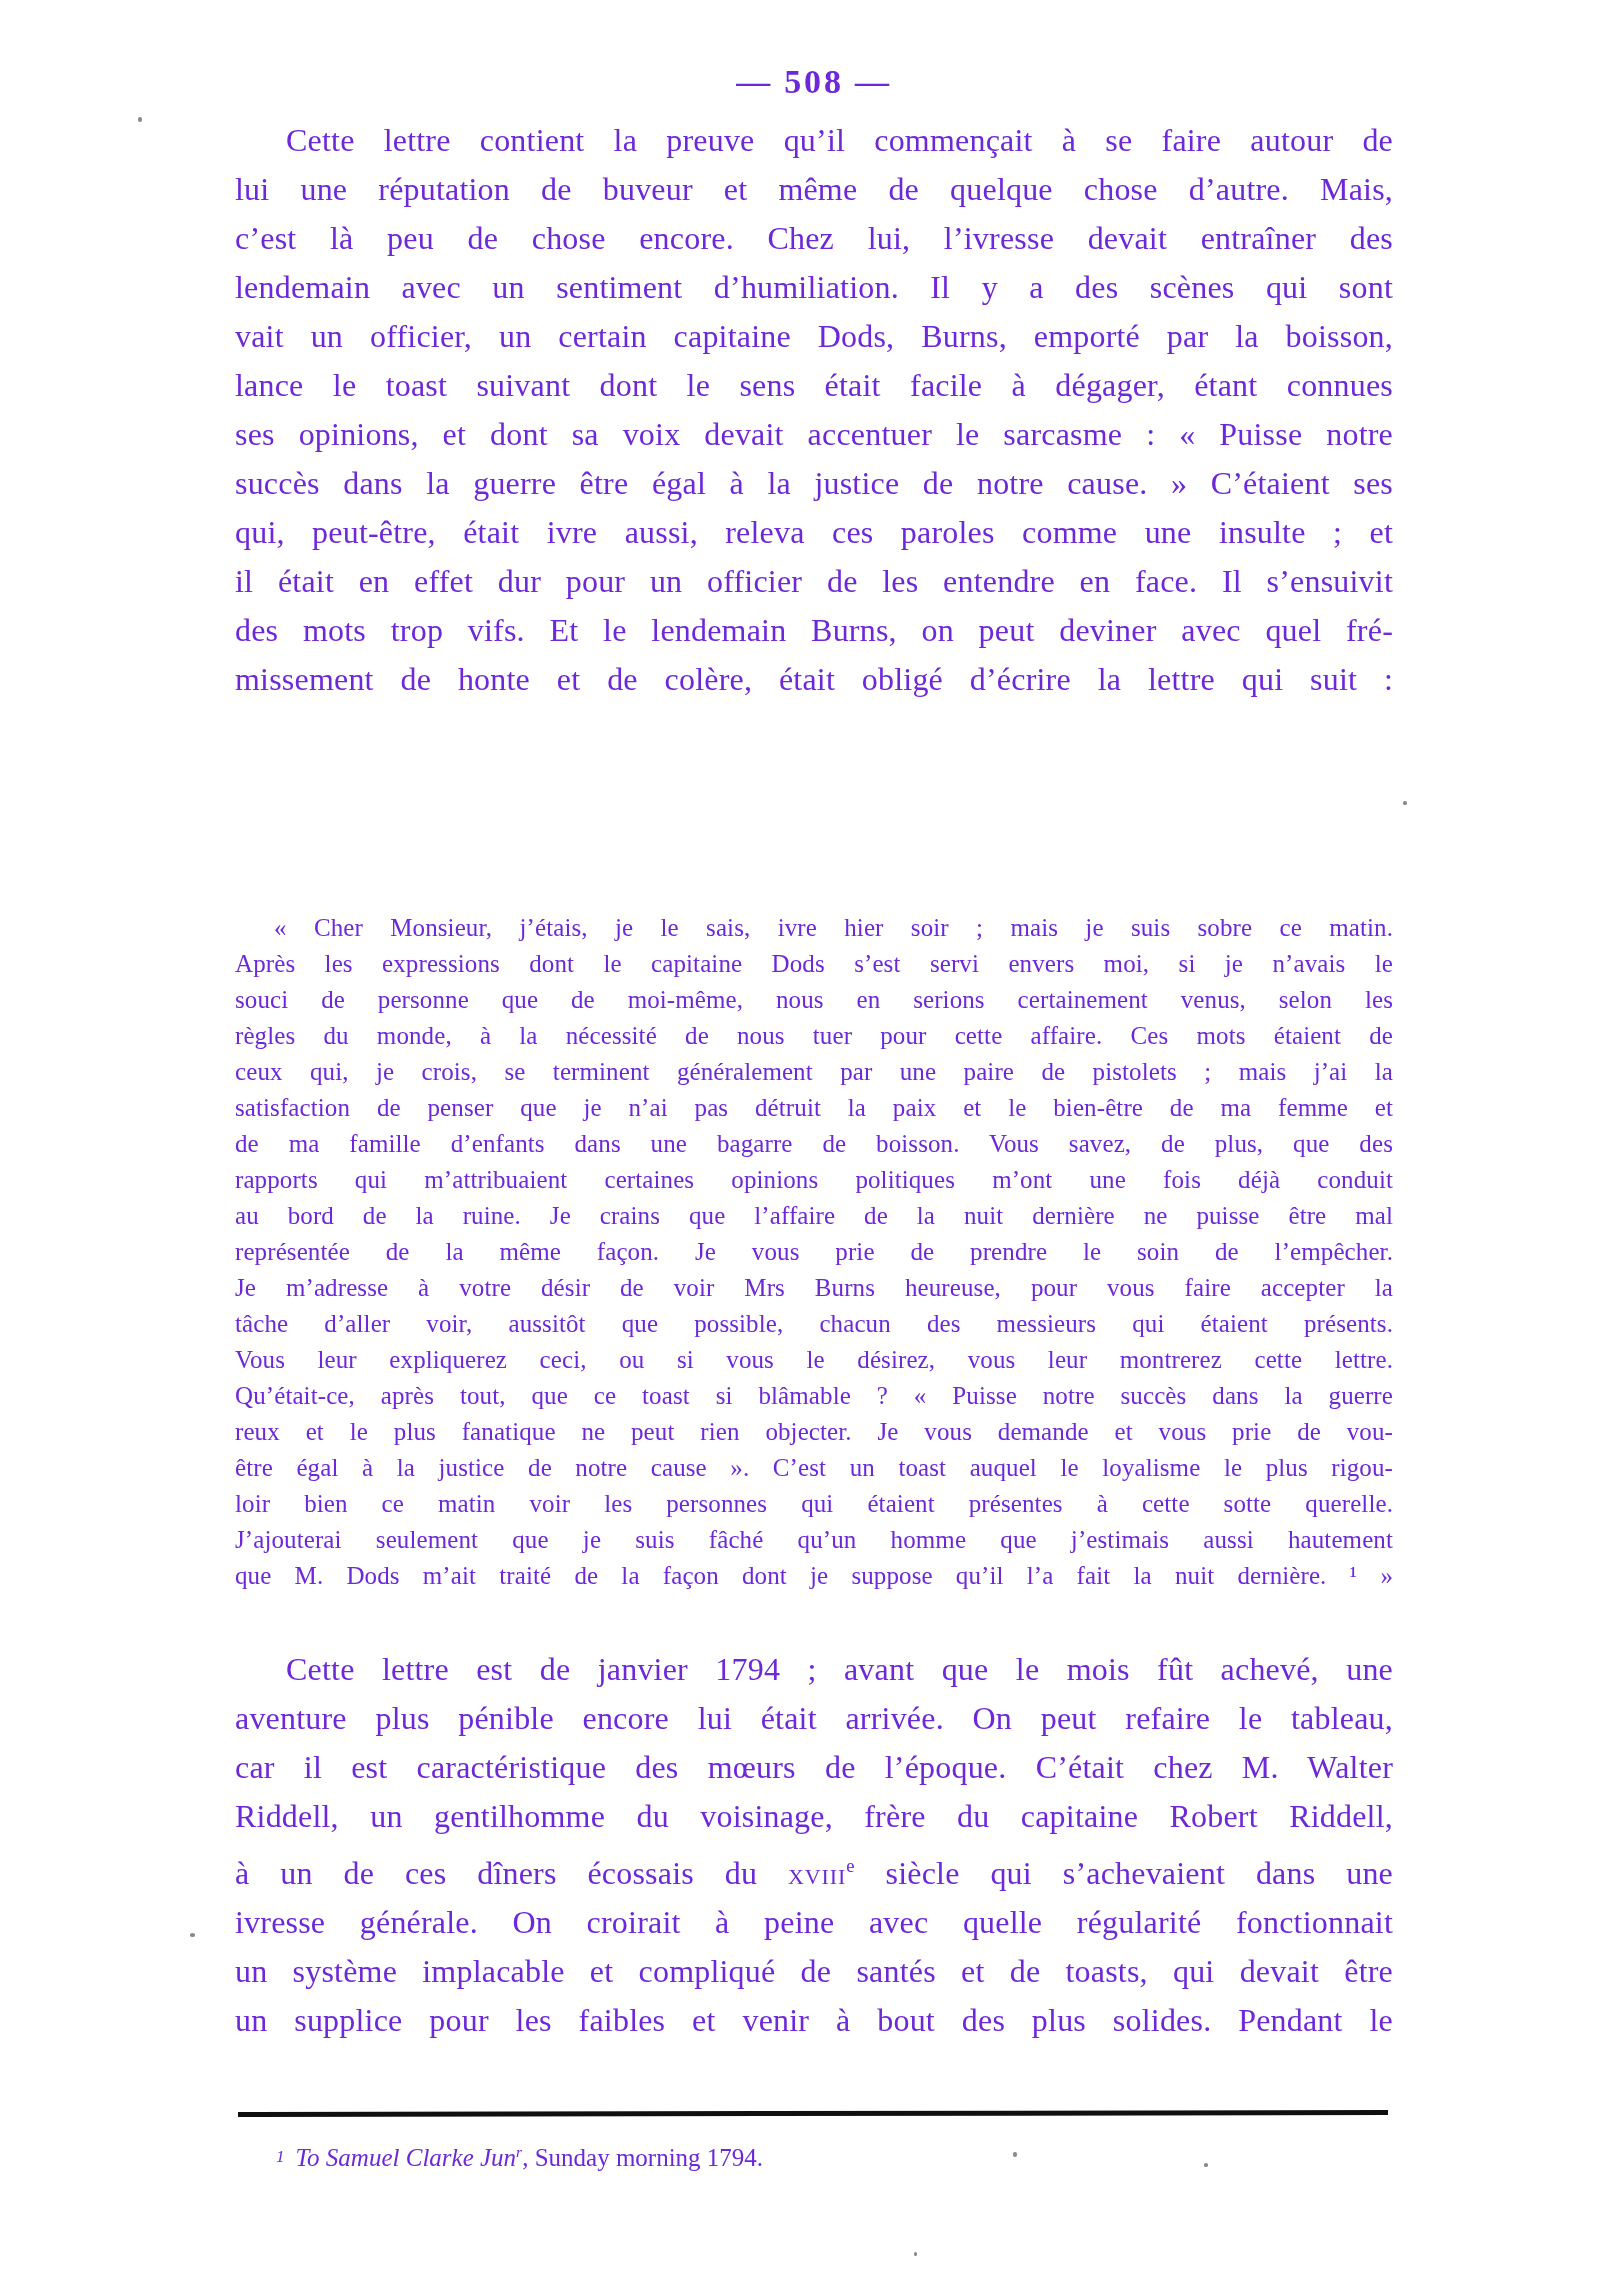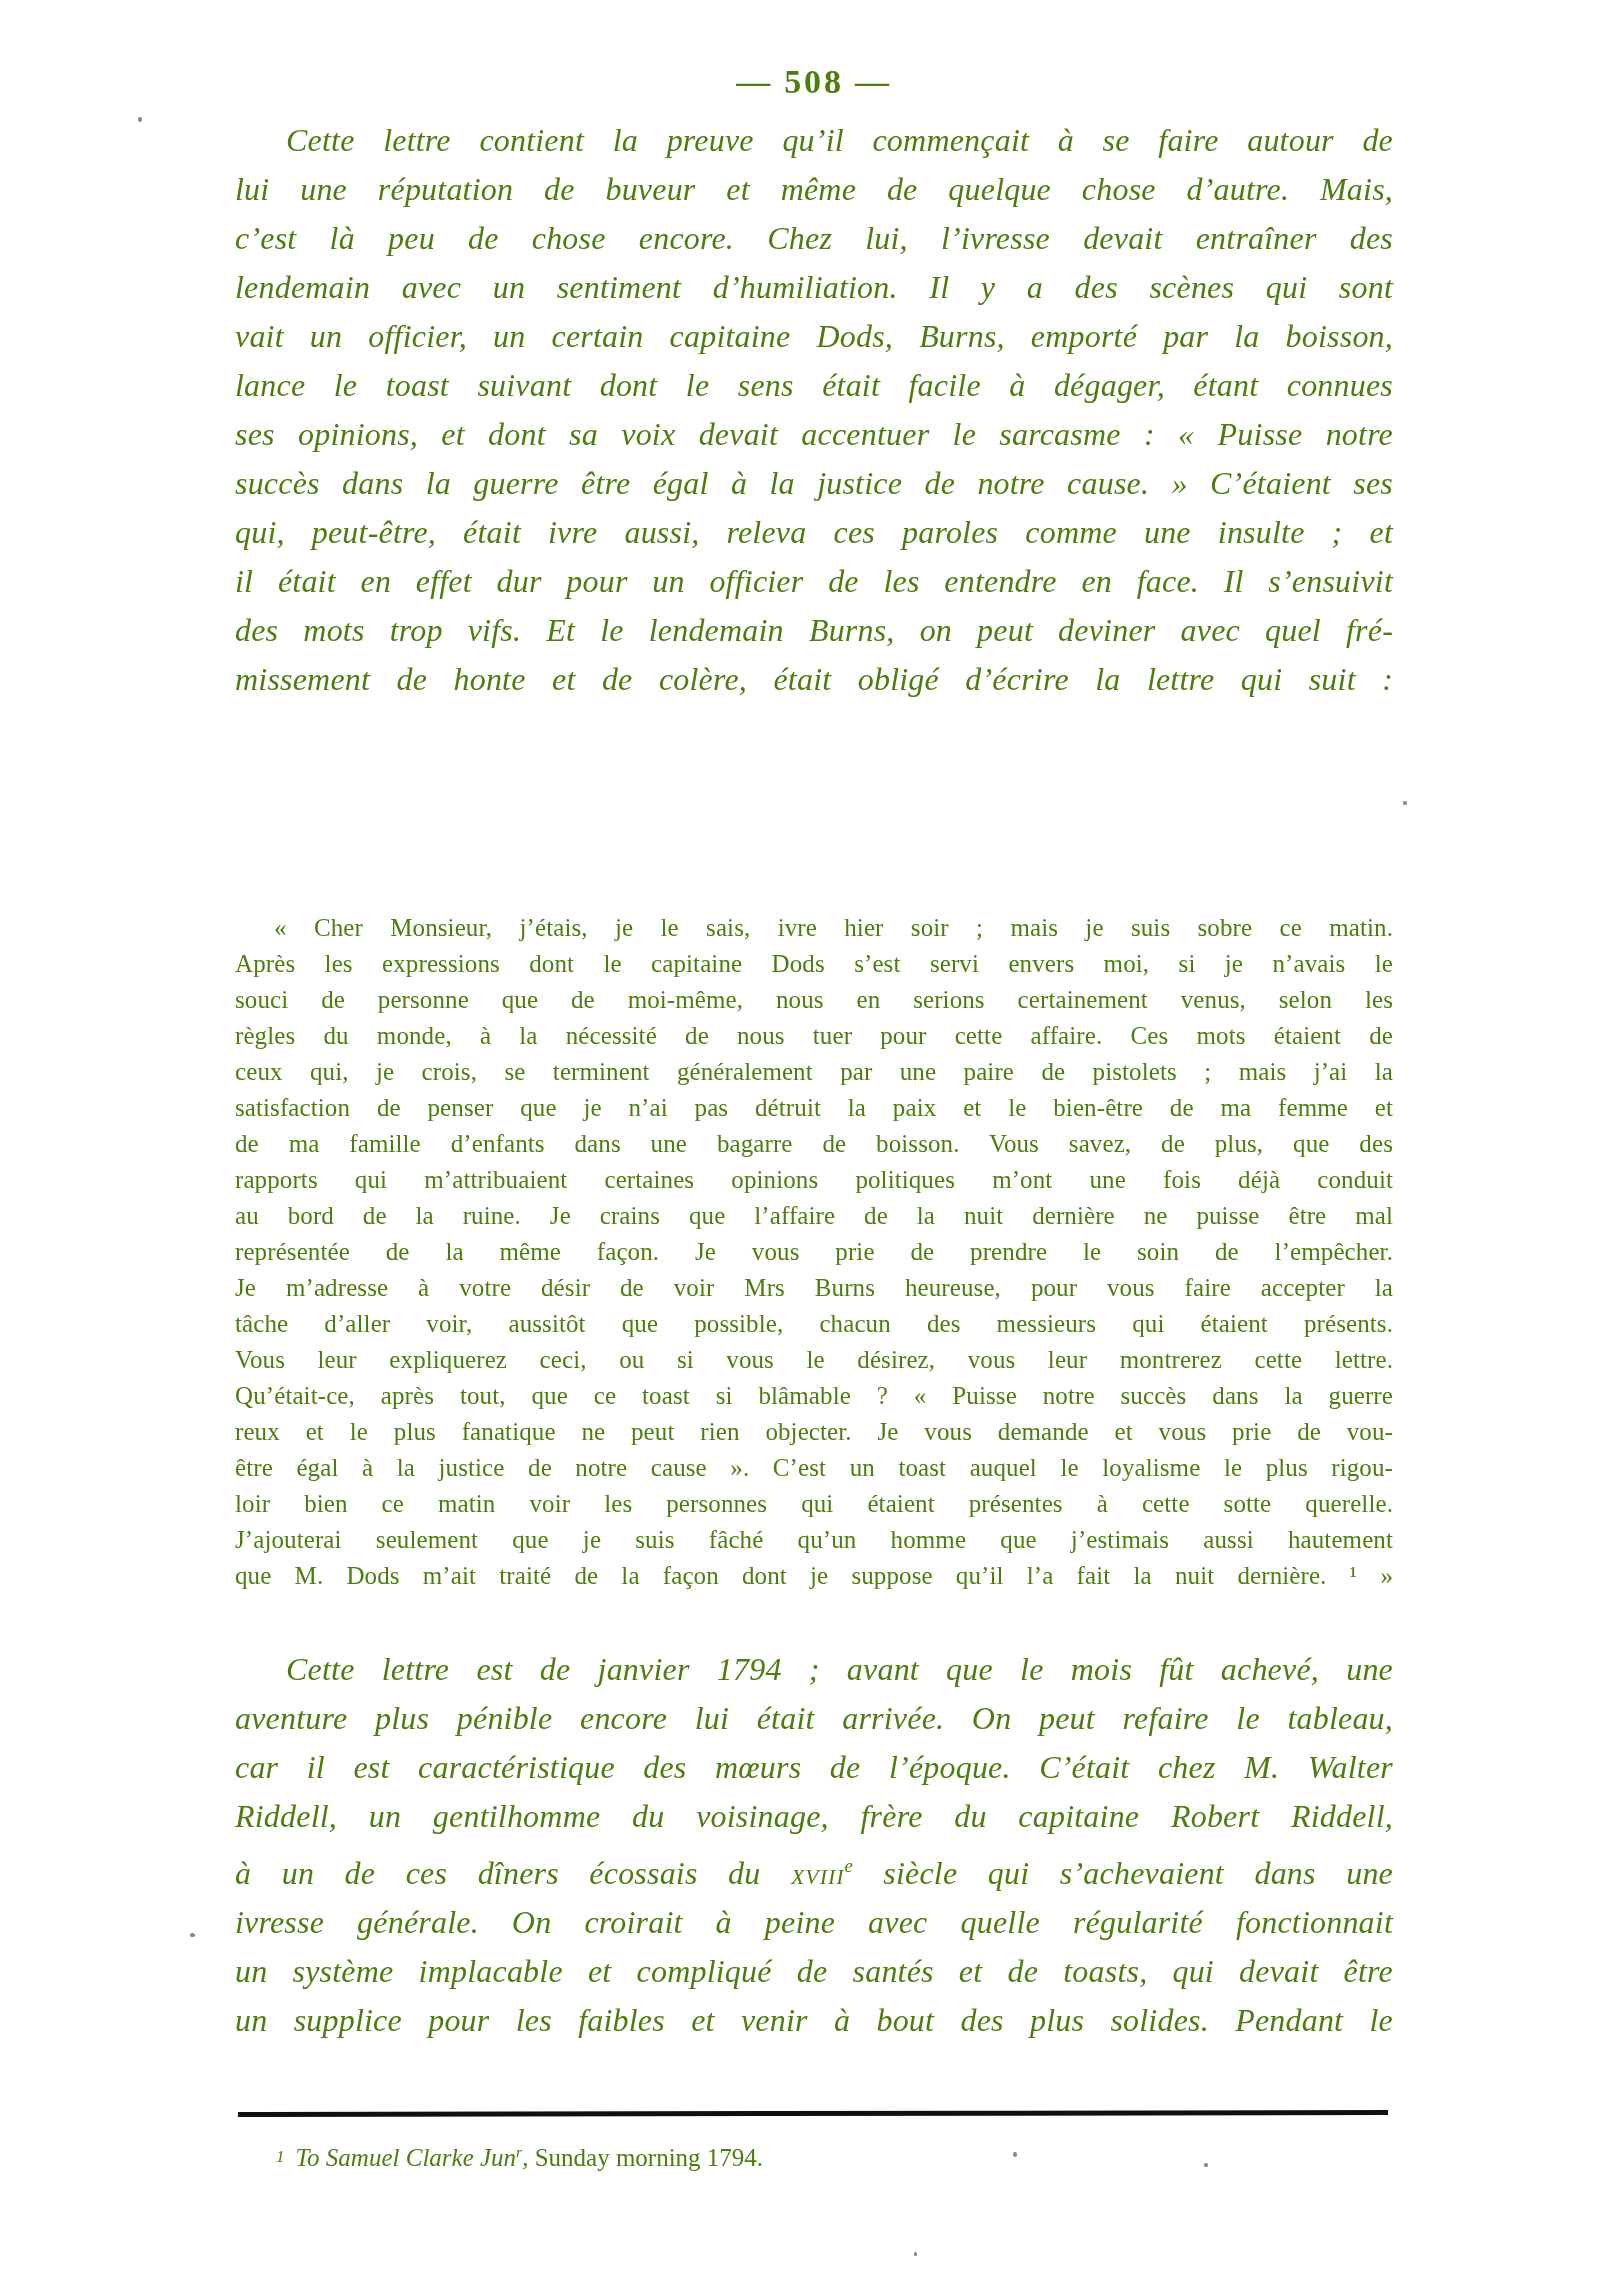--- a/index.html
+++ b/index.html
@@ -5,21 +5,21 @@
   html, body {
     margin: 0;
     padding: 0;
     background: #f2f2f0;
   }
   .page {
     position: relative;
     width: 1614px;
     height: 2290px;
     background: #ffffff;
-    color: #4d7c0f;
+    color: #6d28d9;
     font-family: "Liberation Serif", "DejaVu Serif", serif;
     overflow: hidden;
   }
   .abs { position: absolute; }
   .col {
     left: 235px;
     width: 1158px;
   }
   .page-number {
     top: 63px;
@@ -29,21 +29,20 @@
     letter-spacing: 2.8px;
   }
   .line {
     text-align: justify;
     text-align-last: justify;
   }
   .main .line {
     font-size: 32px;
     line-height: 49px;
     letter-spacing: 0.2px;
-    font-style: italic;
   }
   .letter .line {
     font-size: 25px;
     line-height: 36px;
     letter-spacing: 0.1px;
   }
   .indent { text-indent: 51px; }
   .indent-sm { text-indent: 39px; }
   .para1 { top: 116px; }
   .letter { top: 910px; }

